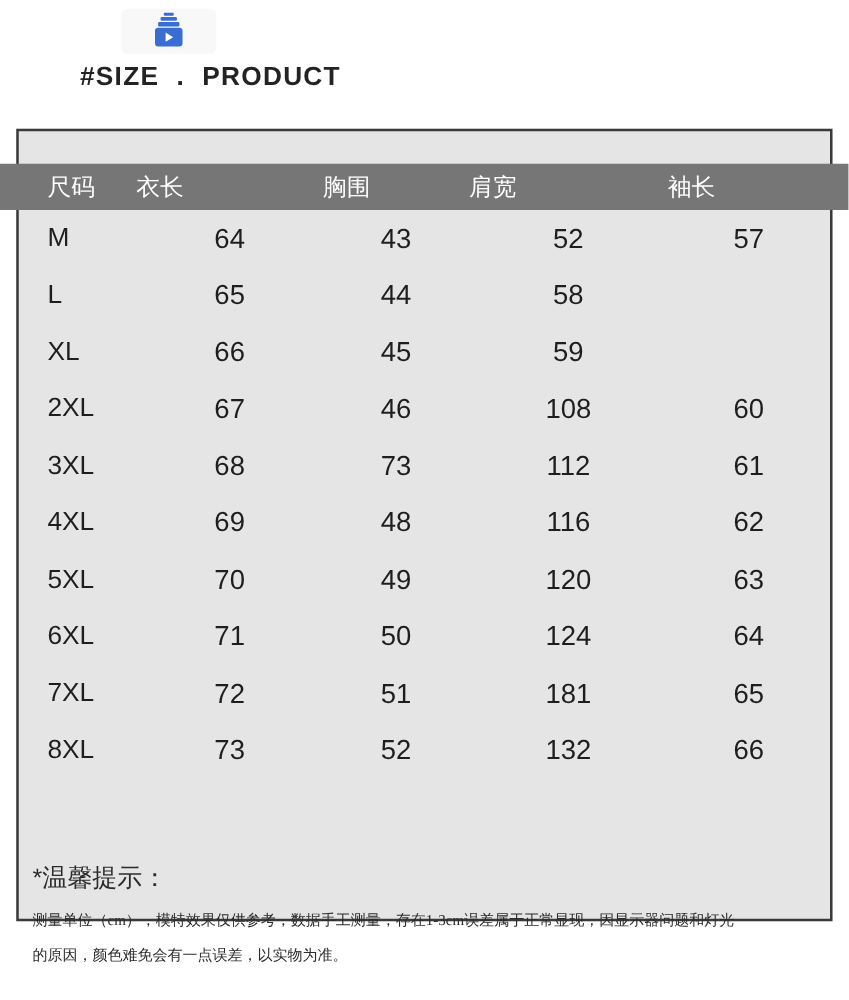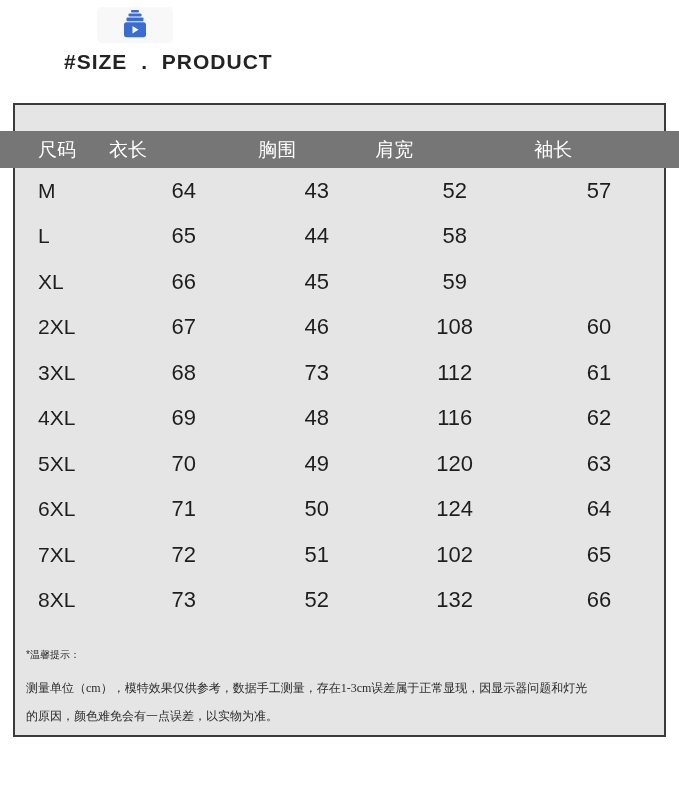--- a/index.html
+++ b/index.html
@@ -26,21 +26,21 @@
   .grid{display:grid;grid-template-columns:14.5% 23% 18% 24.5% 20%;align-items:center;}
   .hcell{color:#ffffff;font-size:19px;text-align:left;font-weight:400;}
   .hcell.c0{text-align:left;padding-left:23px;}
   
   .tbody{position:absolute;left:0;top:63px;width:100%;}
   .trow{height:45.5px;}
   .cell{font-size:22px;color:#1e1e1e;text-align:center;}
   .cell.c0{text-align:left;padding-left:23px;font-size:21px;}
   
   .notice{position:absolute;left:11px;right:11px;top:540px;color:#2b2b2b;}
-  .notice-title{font-size:10px;line-height:20px;margin-bottom:9px;}
+  .notice-title{font-size:20px;line-height:20px;margin-bottom:9px;margin-top:48px;}
   .notice-line{font-size:12px;line-height:28px;white-space:nowrap;overflow:hidden;font-family:Liberation Serif, serif;}
 </style>
 </head>
 <body>
 
 <div class="page">
 
   <div class="icon-backdrop"></div>
 
   <div class="video-icon">
@@ -119,21 +119,21 @@
           <div class="cell c0">6XL</div>
           <div class="cell c1">71</div>
           <div class="cell c2">50</div>
           <div class="cell c3">124</div>
           <div class="cell c4">64</div>
         </div>
         <div class="trow grid">
           <div class="cell c0">7XL</div>
           <div class="cell c1">72</div>
           <div class="cell c2">51</div>
-          <div class="cell c3">102</div>
+          <div class="cell c3">181</div>
           <div class="cell c4">65</div>
         </div>
         <div class="trow grid">
           <div class="cell c0">8XL</div>
           <div class="cell c1">73</div>
           <div class="cell c2">52</div>
           <div class="cell c3">132</div>
           <div class="cell c4">66</div>
         </div>
       </div>

